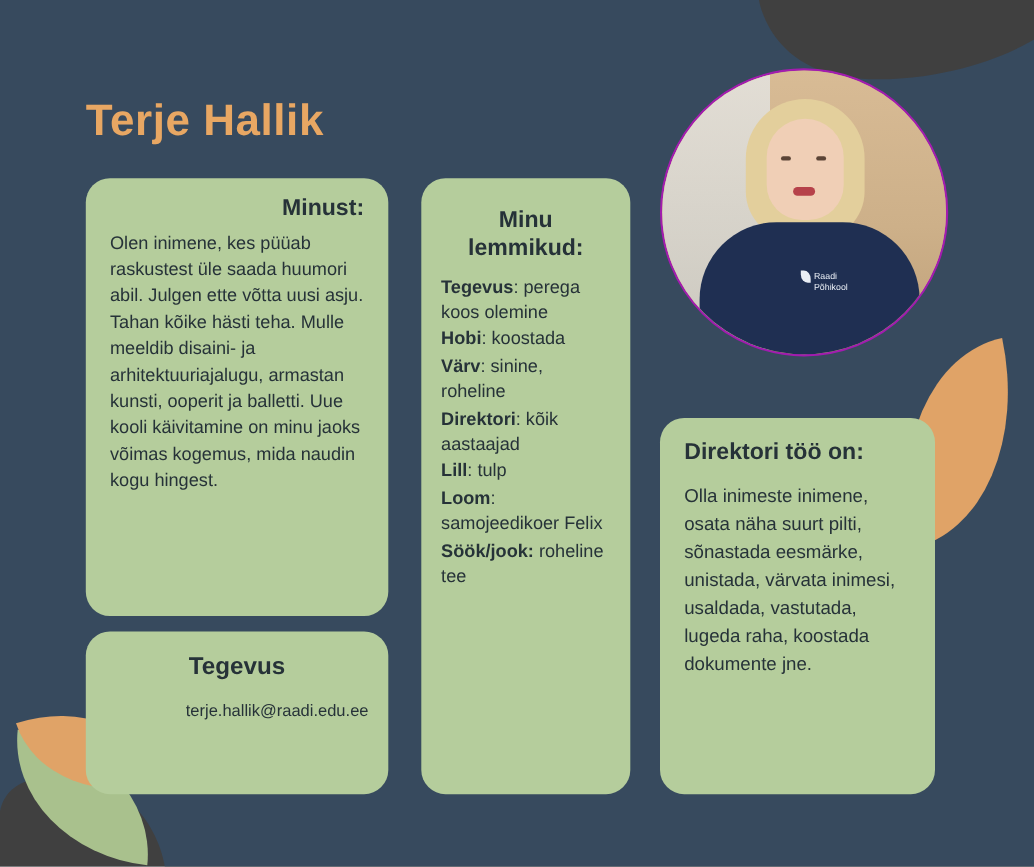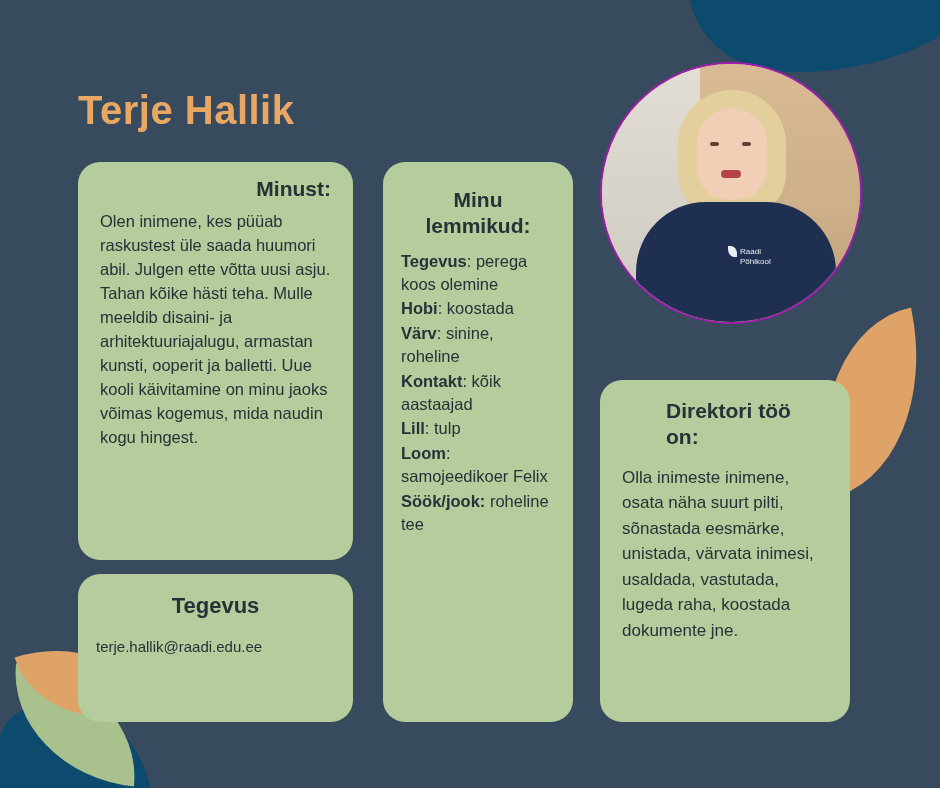--- a/index.html
+++ b/index.html
@@ -11,21 +11,21 @@
     height: 788px;
     font-family: "Liberation Sans", sans-serif;
     background: #ffffff;
     overflow: hidden;
   }
 
   #poster {
     position: relative;
     width: 940px;
     height: 788px;
-    background: #0c4a6e;
+    background: #404040;
     overflow: hidden;
   }
 
   
   .navy-bg {
     position: absolute;
     left: 0;
     top: 0;
     width: 940px;
     height: 788px;
@@ -113,21 +113,21 @@
     width: 275px;
     height: 148px;
     padding: 18px 18px;
   }
   #card-kontakt .card-heading {
     text-align: center;
     font-size: 22px;
     margin-bottom: 18px;
   }
   #card-kontakt .contact-email {
-    text-align: left;
+    text-align: right;
     font-size: 15px;
     color: #263238;
   }
 
   #card-lemmikud {
     left: 383px;
     top: 162px;
     width: 190px;
     height: 560px;
     padding: 14px 18px 10px 18px;
@@ -152,21 +152,20 @@
   #card-direktor {
     left: 600px;
     top: 380px;
     width: 250px;
     height: 342px;
     padding: 18px 22px 10px 22px;
   }
   #card-direktor .card-heading {
     font-size: 21px;
     margin-bottom: 14px;
-    margin-left: 44px;
   }
   #card-direktor .card-body {
     font-size: 17px;
     line-height: 1.5;
   }
 
   
   .portrait {
     position: absolute;
     left: 600px;
@@ -273,21 +272,21 @@
     <div class="card-heading">Tegevus</div>
     <div class="contact-email">terje.hallik@raadi.edu.ee</div>
   </div>
 
   <div class="card" id="card-lemmikud">
     <div class="card-heading">Minu lemmikud:</div>
     <div class="fav-list">
       <div class="fav-item"><span class="fav-label">Tegevus</span><span>: perega koos olemine</span></div>
       <div class="fav-item"><span class="fav-label">Hobi</span><span>: koostada</span></div>
       <div class="fav-item"><span class="fav-label">Värv</span><span>: sinine, roheline</span></div>
-      <div class="fav-item"><span class="fav-label">Kontakt</span><span>: kõik aastaajad</span></div>
+      <div class="fav-item"><span class="fav-label">Direktori</span><span>: kõik aastaajad</span></div>
       <div class="fav-item"><span class="fav-label">Lill</span><span>: tulp</span></div>
       <div class="fav-item"><span class="fav-label">Loom</span><span>: samojeedikoer Felix</span></div>
       <div class="fav-item"><span class="fav-label">Söök/jook:</span><span> roheline tee</span></div>
     </div>
   </div>
 
   <div class="card" id="card-direktor">
     <div class="card-heading">Direktori töö on:</div>
     <div class="card-body">Olla inimeste inimene, osata näha suurt pilti, sõnastada eesmärke, unistada, värvata inimesi, usaldada, vastutada, lugeda raha, koostada dokumente jne.</div>
   </div>

